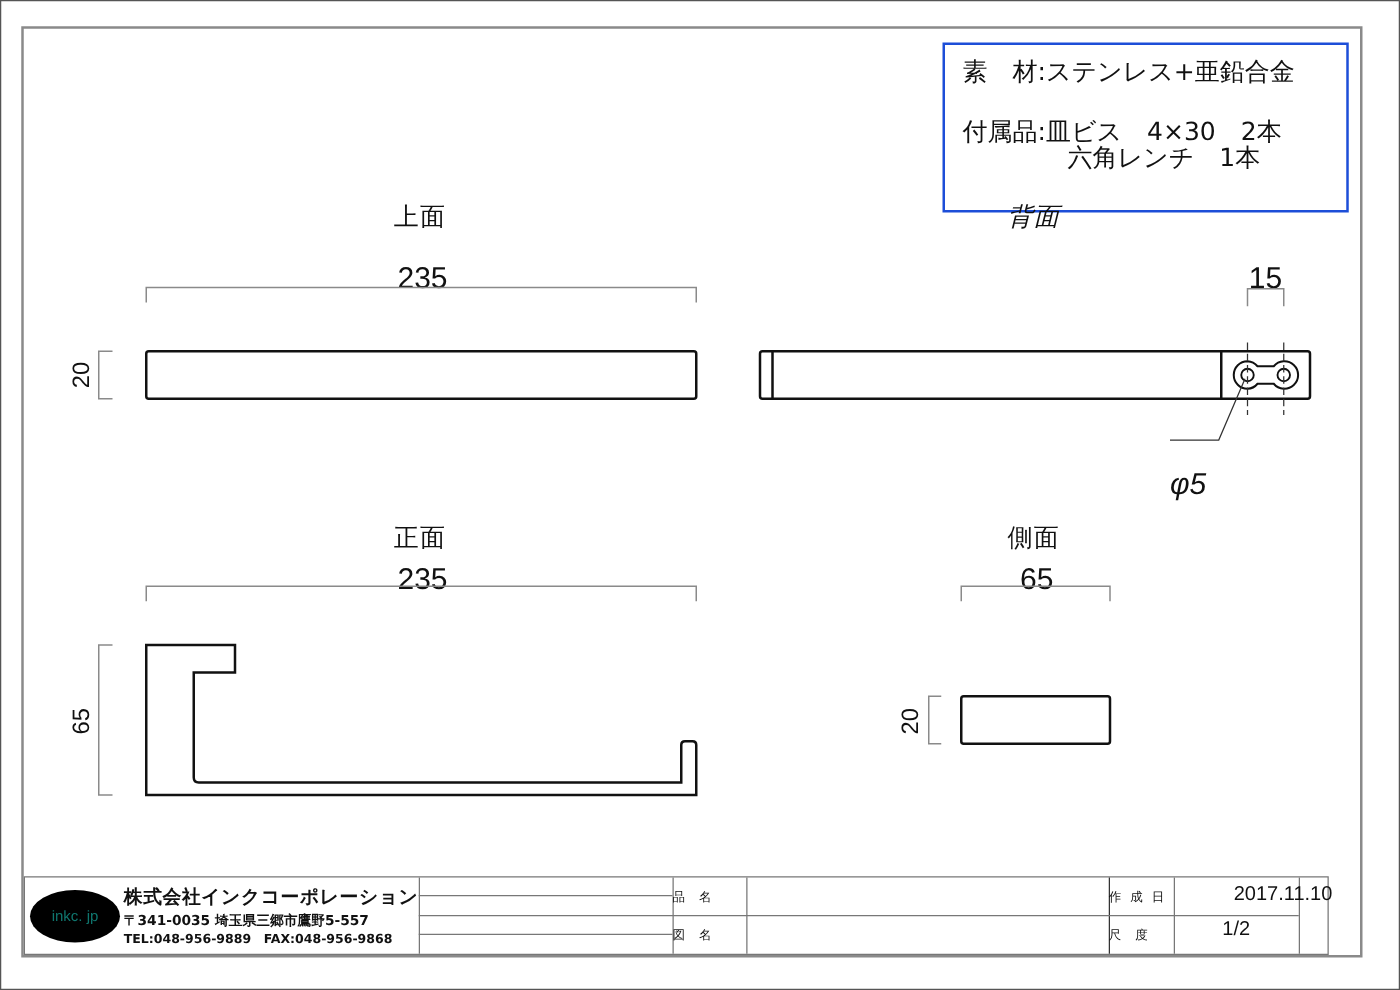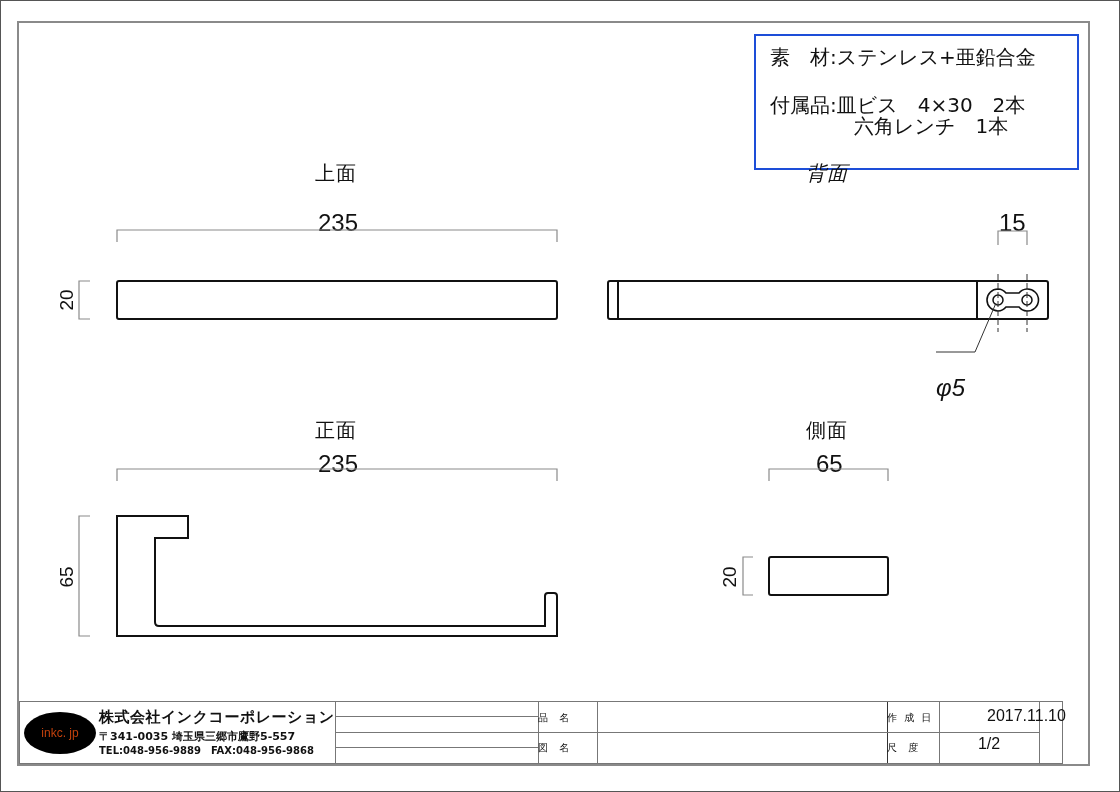--- a/index.html
+++ b/index.html
@@ -10,21 +10,21 @@
     svg.drawing { position: absolute; left: 0; top: 0; }
     .view-title { position: absolute; font-size: 20px; font-weight: normal; letter-spacing: 1px; }
     .dim { position: absolute; font-family: "Liberation Sans", sans-serif; font-size: 24px; }
     .dim-v { position: absolute; font-family: "Liberation Sans", sans-serif; font-size: 19px; transform: rotate(-90deg); transform-origin: center; }
     .spec-box { position: absolute; left: 754px; top: 34px; width: 325px; height: 136px; border: 2px solid #1d4ed8; box-sizing: border-box; text-align: center; }
     .spec-line { position: absolute; font-size: 20px; white-space: pre; }
     .title-block { position: absolute; left: 19px; top: 701px; width: 1044px; height: 63px; border: 1px solid #777; box-sizing: border-box; }
     .tb-cell { position: absolute; box-sizing: border-box; }
     .tb-label { font-size: 10px; letter-spacing: 4px; text-align: left; }
     .tb-value { font-family: "Liberation Sans", sans-serif; text-align: center; }
-    .logo { position: absolute; left: 24px; top: 712px; width: 72px; height: 42px; border-radius: 50%; background: #000; color: #c2410c;
+    .logo { position: absolute; left: 24px; top: 712px; width: 72px; height: 42px; border-radius: 50%; background: #000; color: #0f766e;
             font-family: "Liberation Sans", sans-serif; font-size: 12px; display: flex; align-items: center; justify-content: center; }
     .company-name { position: absolute; left: 99px; top: 708px; font-size: 15px; font-weight: bold; letter-spacing: 0.5px; }
     .company-addr { position: absolute; left: 99px; top: 729px; font-size: 11px; font-weight: bold; }
     .company-tel { position: absolute; left: 99px; top: 744px; font-size: 10px; font-weight: bold; }
   </style>
 </head>
 <body>
 
 <div class="outer-frame"></div>
 <div class="inner-frame"></div>

